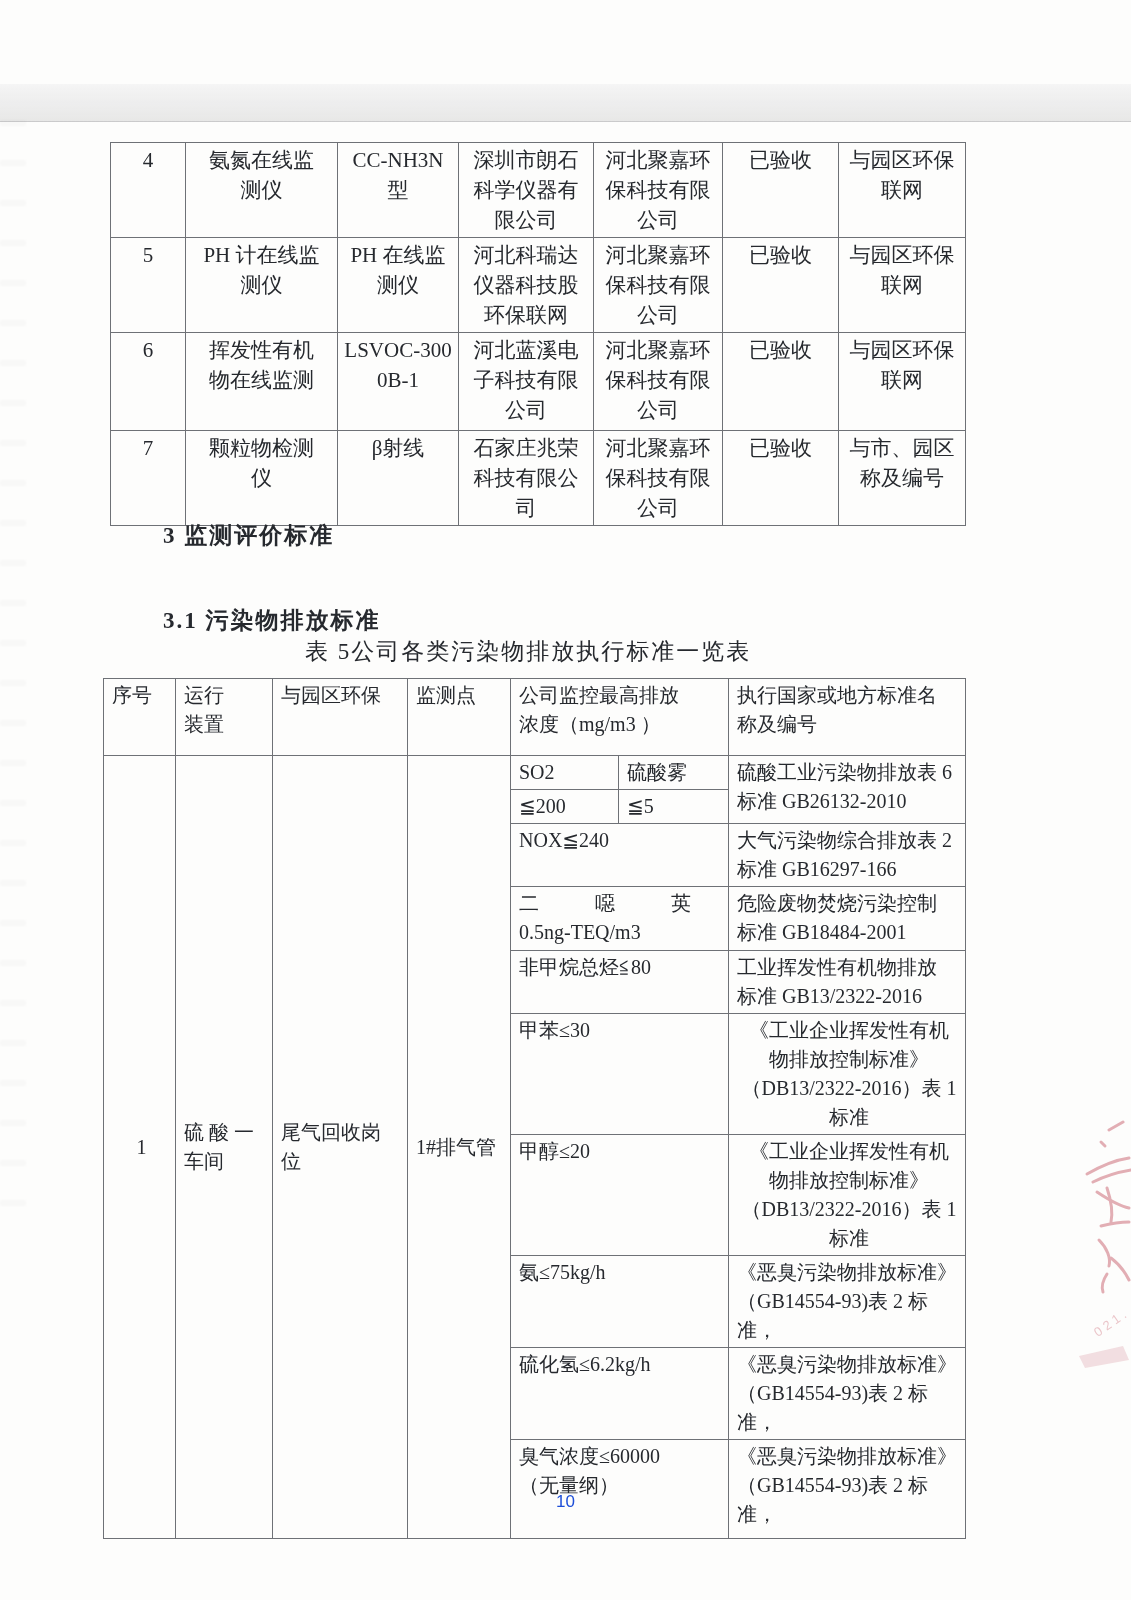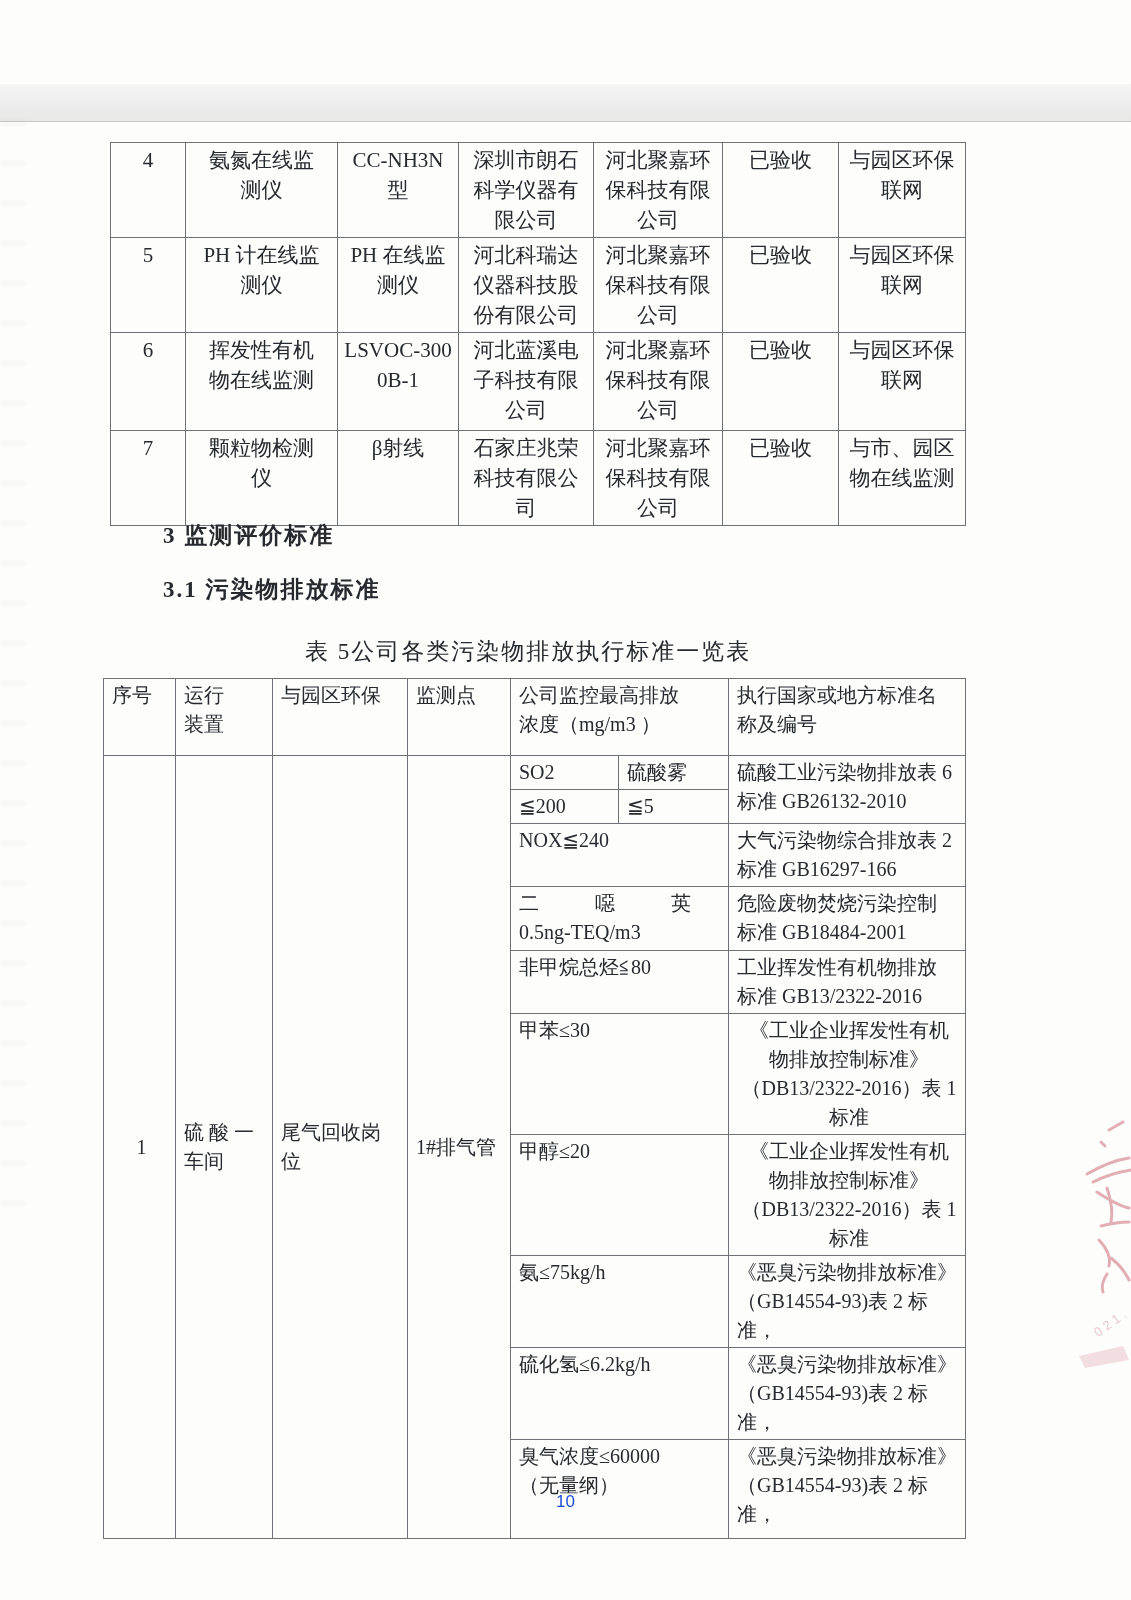--- a/index.html
+++ b/index.html
@@ -31,21 +31,21 @@
   .t1 td{text-align:center;}
   .t2{position:absolute;left:103px;top:678px;width:862px;font-size:20px;line-height:29px;}
   .t2 td{text-align:left;padding-left:8px;}
   .ml{white-space:pre-line;}
   .mid{vertical-align:middle;}
   .ctr{text-align:center !important;margin-top:18px;}
   .spread{letter-spacing:56px;white-space:nowrap;overflow:hidden;}
   
   .h-sec{position:absolute;left:163px;font-size:23px;font-weight:bold;letter-spacing:2px;}
   .h1{top:520px;text-align:right;}
-  .h2{top:574px;}
+  .h2{top:605px;}
   .caption{position:absolute;left:0;top:636px;width:960px;text-align:center;
            font-size:23px;letter-spacing:2px;padding-left:48px;}
   .pagenum{position:absolute;left:0;top:1492px;width:1131px;text-align:center;
            font-size:17px;color:#1d4ed8;font-family:"Liberation Sans","DejaVu Sans",sans-serif;}
   
   .handwriting{position:absolute;right:0;top:1108px;width:82px;height:260px;}
 </style>
 </head>
 <body>
 
@@ -82,21 +82,21 @@
 联网</td>
       </tr>
       <tr style="height:89px">
         <td>5</td>
         <td class="ml">PH 计在线监
 测仪</td>
         <td class="ml">PH 在线监
 测仪</td>
         <td class="ml">河北科瑞达
 仪器科技股
-份有限公司</td>
+环保联网</td>
         <td class="ml">河北聚嘉环
 保科技有限
 公司</td>
         <td>已验收</td>
         <td class="ml">与园区环保
 联网</td>
       </tr>
       <tr style="height:98px">
         <td>6</td>
         <td class="ml">挥发性有机
@@ -119,21 +119,21 @@
 仪</td>
         <td class="ml">β射线</td>
         <td class="ml">石家庄兆荣
 科技有限公
 司</td>
         <td class="ml">河北聚嘉环
 保科技有限
 公司</td>
         <td>已验收</td>
         <td class="ml">与市、园区
-物在线监测</td>
+称及编号</td>
       </tr>
     </tbody>
   </table>
 
   <div class="h-sec h1">3 监测评价标准</div>
   <div class="h-sec h2">3.1 污染物排放标准</div>
   <div class="caption">表 5公司各类污染物排放执行标准一览表</div>
 
   <table class="t2">
     <colgroup>

